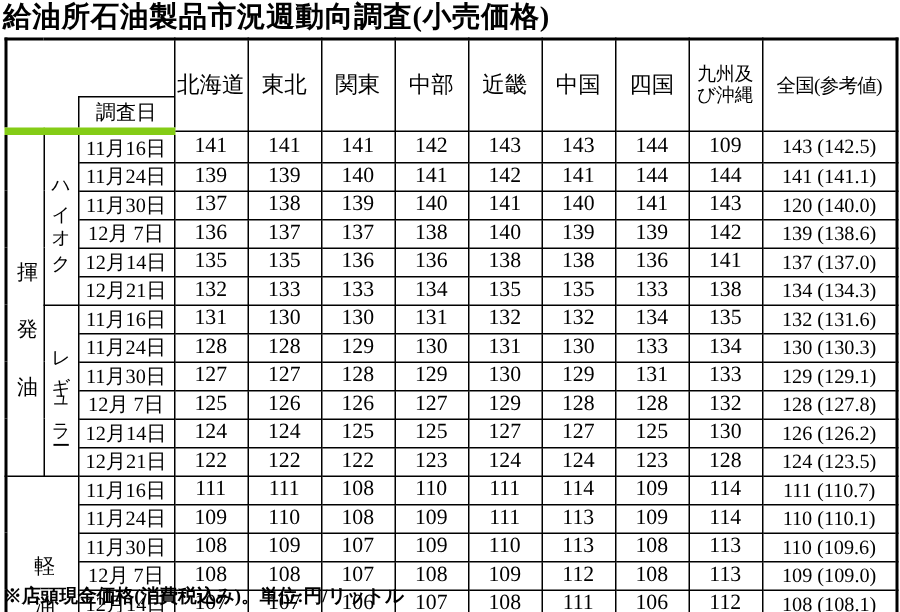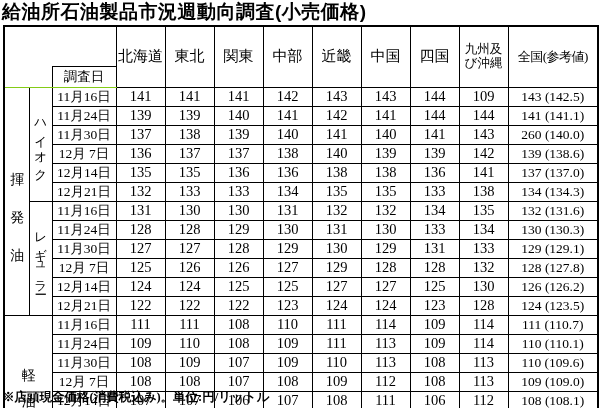--- a/index.html
+++ b/index.html
@@ -4,42 +4,42 @@
 <style>
   * { box-sizing: border-box; }
   html, body { margin: 0; padding: 0; background: #ffffff; }
   .page {
     position: relative; width: 600px; height: 408px;
     background: #ffffff; color: #000000; overflow: hidden;
     font-family: "Liberation Serif", "DejaVu Serif", serif;
   }
   .title {
     position: absolute; left: 2px; top: 0; width: 596px;
-    font-family: Liberation Sans, sans-serif;
+    font-family: Liberation Serif, serif;
     font-weight: bold; font-size: 19px; line-height: 24px;
     letter-spacing: 0.5px; white-space: nowrap;
   }
   table.price {
     position: absolute; left: 3px; top: 25px; width: 594px;
     border-collapse: collapse; table-layout: fixed;
     border: 2px solid #000;
   }
   th, td {
     border: 1px solid #000; padding: 0; text-align: center;
     vertical-align: middle; font-weight: normal; overflow: hidden;
   }
   thead tr { height: 31px; }
   tbody tr { height: 18px; }
   th.region-th { font-size: 15px; white-space: nowrap; }
   th.kyushu { font-size: 12.5px; white-space: normal; line-height: 1.1; padding: 16px 2px; }
   th.national-th { font-size: 13px; letter-spacing: -0.5px; white-space: nowrap; }
   td.date-cell { font-size: 13.5px; white-space: nowrap; }
   td.val-cell { font-size: 14.5px; }
   td.national { font-size: 13.5px; white-space: nowrap; margin-top: 24px; }
-  th.corner { position: relative; border-bottom: 1px solid #84cc16; margin-left: 24px; }
+  th.corner { position: relative; border-bottom: 5px solid #84cc16; margin-left: 24px; }
   .survey-box {
     position: absolute; right: 0; bottom: 0; width: 64px; height: 21px;
     border-top: 1px solid #000; border-left: 1px solid #000;
     display: flex; align-items: center; justify-content: center;
     font-size: 13.5px;
   }
   td.label-cell { background: #fff; }
   .vlabel {
     writing-mode: vertical-rl; text-orientation: mixed;
     display: inline-block; line-height: 1;
@@ -123,21 +123,21 @@
         <tr>
           <td class="date-cell">11月30日</td>
           <td class="val-cell">137</td>
           <td class="val-cell">138</td>
           <td class="val-cell">139</td>
           <td class="val-cell">140</td>
           <td class="val-cell">141</td>
           <td class="val-cell">140</td>
           <td class="val-cell">141</td>
           <td class="val-cell">143</td>
-          <td class="val-cell national">260 (140.0)</td>
+          <td class="val-cell national">120 (140.0)</td>
         </tr>
         <tr>
           <td class="date-cell">12月 7日</td>
           <td class="val-cell">136</td>
           <td class="val-cell">137</td>
           <td class="val-cell">137</td>
           <td class="val-cell">138</td>
           <td class="val-cell">140</td>
           <td class="val-cell">139</td>
           <td class="val-cell">139</td>

